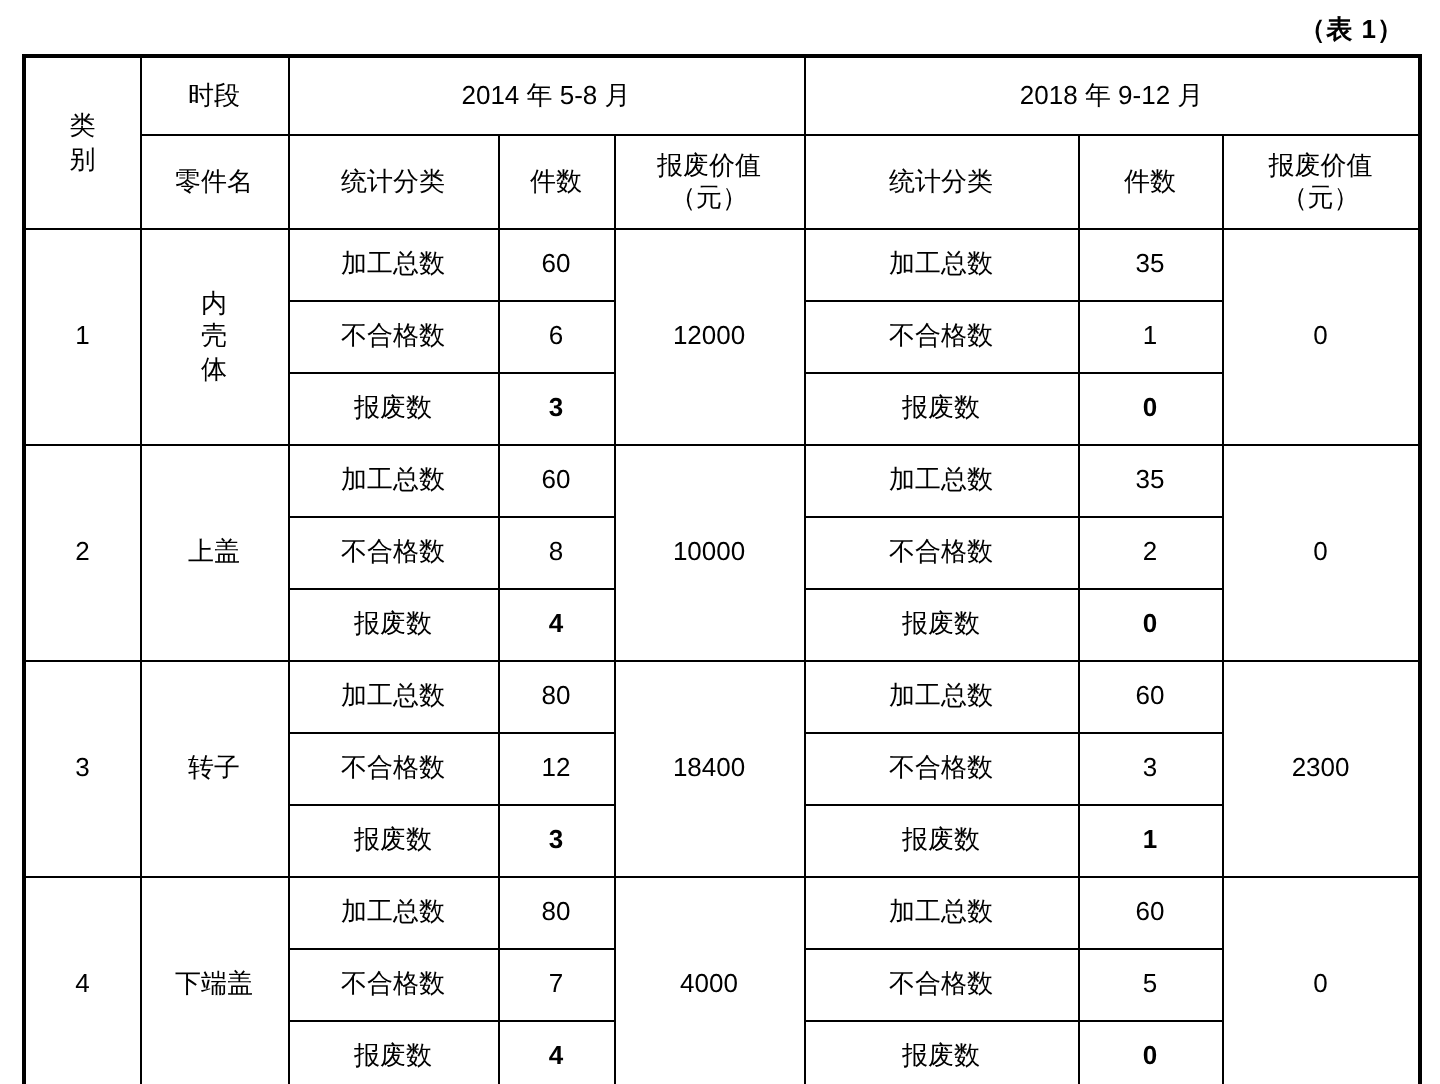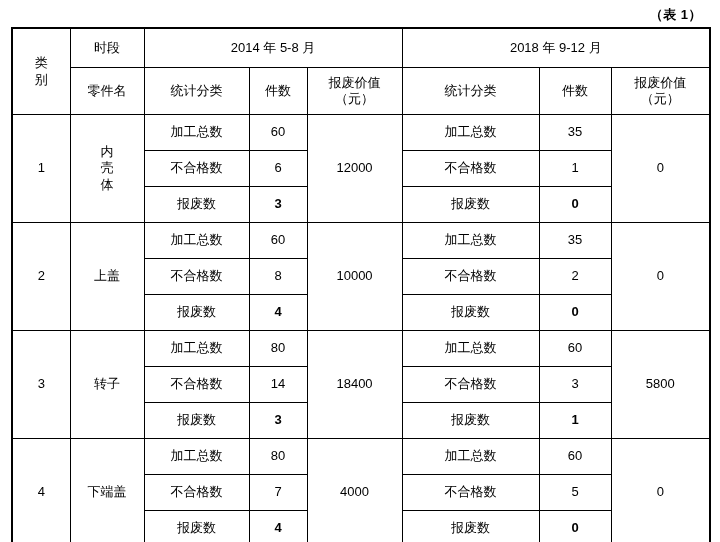--- a/index.html
+++ b/index.html
@@ -162,25 +162,25 @@
         </tr>
 
         <tr class="d-row">
           <td rowspan="3" class="thick-right cat-cell">3</td>
           <td rowspan="3" class="thick-right name-cell">转子</td>
           <td>加工总数</td>
           <td>80</td>
           <td rowspan="3" class="thick-right">18400</td>
           <td>加工总数</td>
           <td>60</td>
-          <td rowspan="3">5800</td>
-        </tr>
-        <tr class="d-row">
-          <td>不合格数</td>
-          <td>14</td>
+          <td rowspan="3">2300</td>
+        </tr>
+        <tr class="d-row">
+          <td>不合格数</td>
+          <td>12</td>
           <td>不合格数</td>
           <td>3</td>
         </tr>
         <tr class="d-row">
           <td class="thick-bottom">报废数</td>
           <td class="thick-bottom bold">3</td>
           <td class="thick-bottom">报废数</td>
           <td class="thick-bottom bold">1</td>
         </tr>
 

